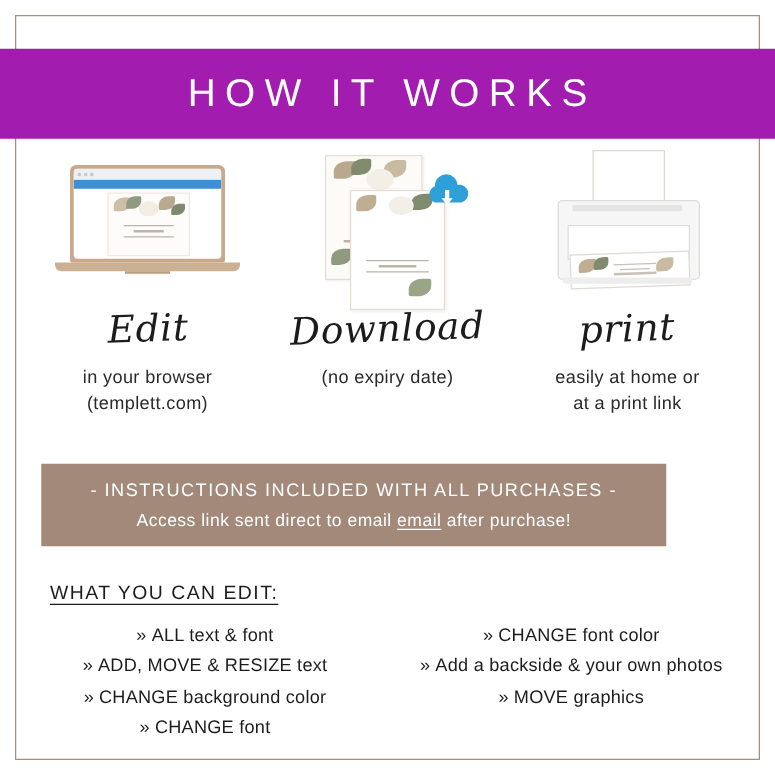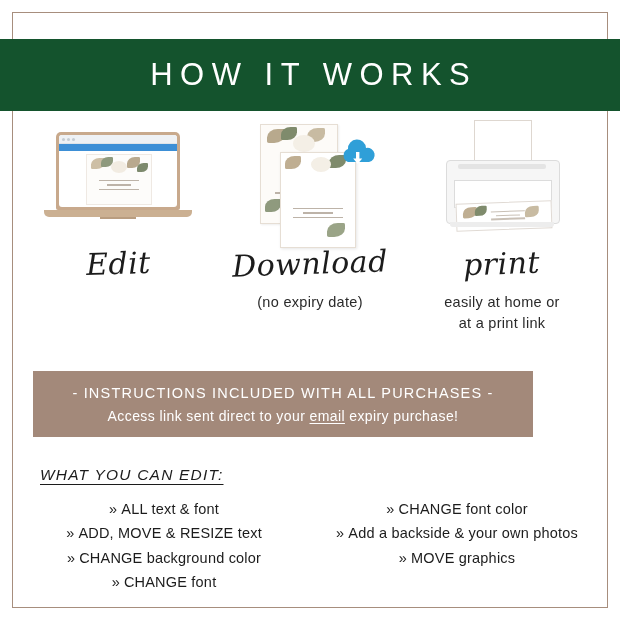--- a/index.html
+++ b/index.html
@@ -32,21 +32,21 @@
     pointer-events: none;
   }
 
   
   .header-band {
     position: absolute;
     left: 0;
     top: 39px;
     width: 620px;
     height: 72px;
-    background: #14532d;
+    background: #a21caf;
     display: flex;
     align-items: center;
     justify-content: center;
   }
   .header-title {
     color: #ffffff;
     font-size: 31px;
     letter-spacing: 7.5px;
     font-weight: 400;
     font-family: "Liberation Sans", sans-serif;
@@ -304,21 +304,20 @@
   
   .edit-title {
     position: absolute;
     left: 40px;
     top: 466px;
     font-size: 15.5px;
     letter-spacing: 1.2px;
     color: #1c1c1c;
     text-decoration: underline;
     text-underline-offset: 4px;
-    font-style: italic;
   }
   .edit-cols {
     position: absolute;
     left: 38px;
     top: 498px;
     width: 548px;
     display: flex;
   }
   .edit-col { width: 252px; }
   .edit-col.right { margin-left: 38px; width: 258px; }
@@ -367,20 +366,24 @@
                   <span class="short"></span>
                   <span></span>
               </div>
             </div>
           </div>
         </div>
         <div class="laptop-base"></div>
         <div class="laptop-foot"></div>
       </div>
       <div class="script">Edit</div>
+      <div class="caption">
+        <div>in your browser</div>
+        <div>(templett.com)</div>
+      </div>
     </div>
 
     <div class="col">
       <div class="art">
         <div class="card-back">
           <div class="leaf" style="left:6px;top:4px;width:18px;height:14px;background:#b8a98d;"></div>
           <div class="leaf" style="left:20px;top:2px;width:16px;height:13px;background:#7f8b6c;"></div>
           <div class="leaf" style="left:46px;top:3px;width:18px;height:14px;background:#c8bba2;"></div>
           <div class="leaf" style="left:32px;top:10px;width:22px;height:17px;background:#f4efe6;border-radius:50%;"></div>
           <div class="leaf" style="left:4px;top:74px;width:16px;height:13px;background:#8f9a7e;"></div>
@@ -435,21 +438,21 @@
         <div>easily at home or</div>
         <div>at a print link</div>
       </div>
     </div>
 
   </div>
 
   <div class="instr-band">
     <div class="instr-line1">- INSTRUCTIONS INCLUDED WITH ALL PURCHASES -</div>
     <div class="instr-line2">
-      <span>Access link sent direct to your </span><u>email</u><span> expiry purchase!</span>
+      <span>Access link sent direct to email </span><u>email</u><span> after purchase!</span>
     </div>
   </div>
 
   <div class="edit-title">WHAT YOU CAN EDIT:</div>
 
   <div class="edit-cols">
     <div class="edit-col">
       <div class="edit-item">
         <span class="chev">»</span><span>ALL text &amp; font</span>
       </div>

